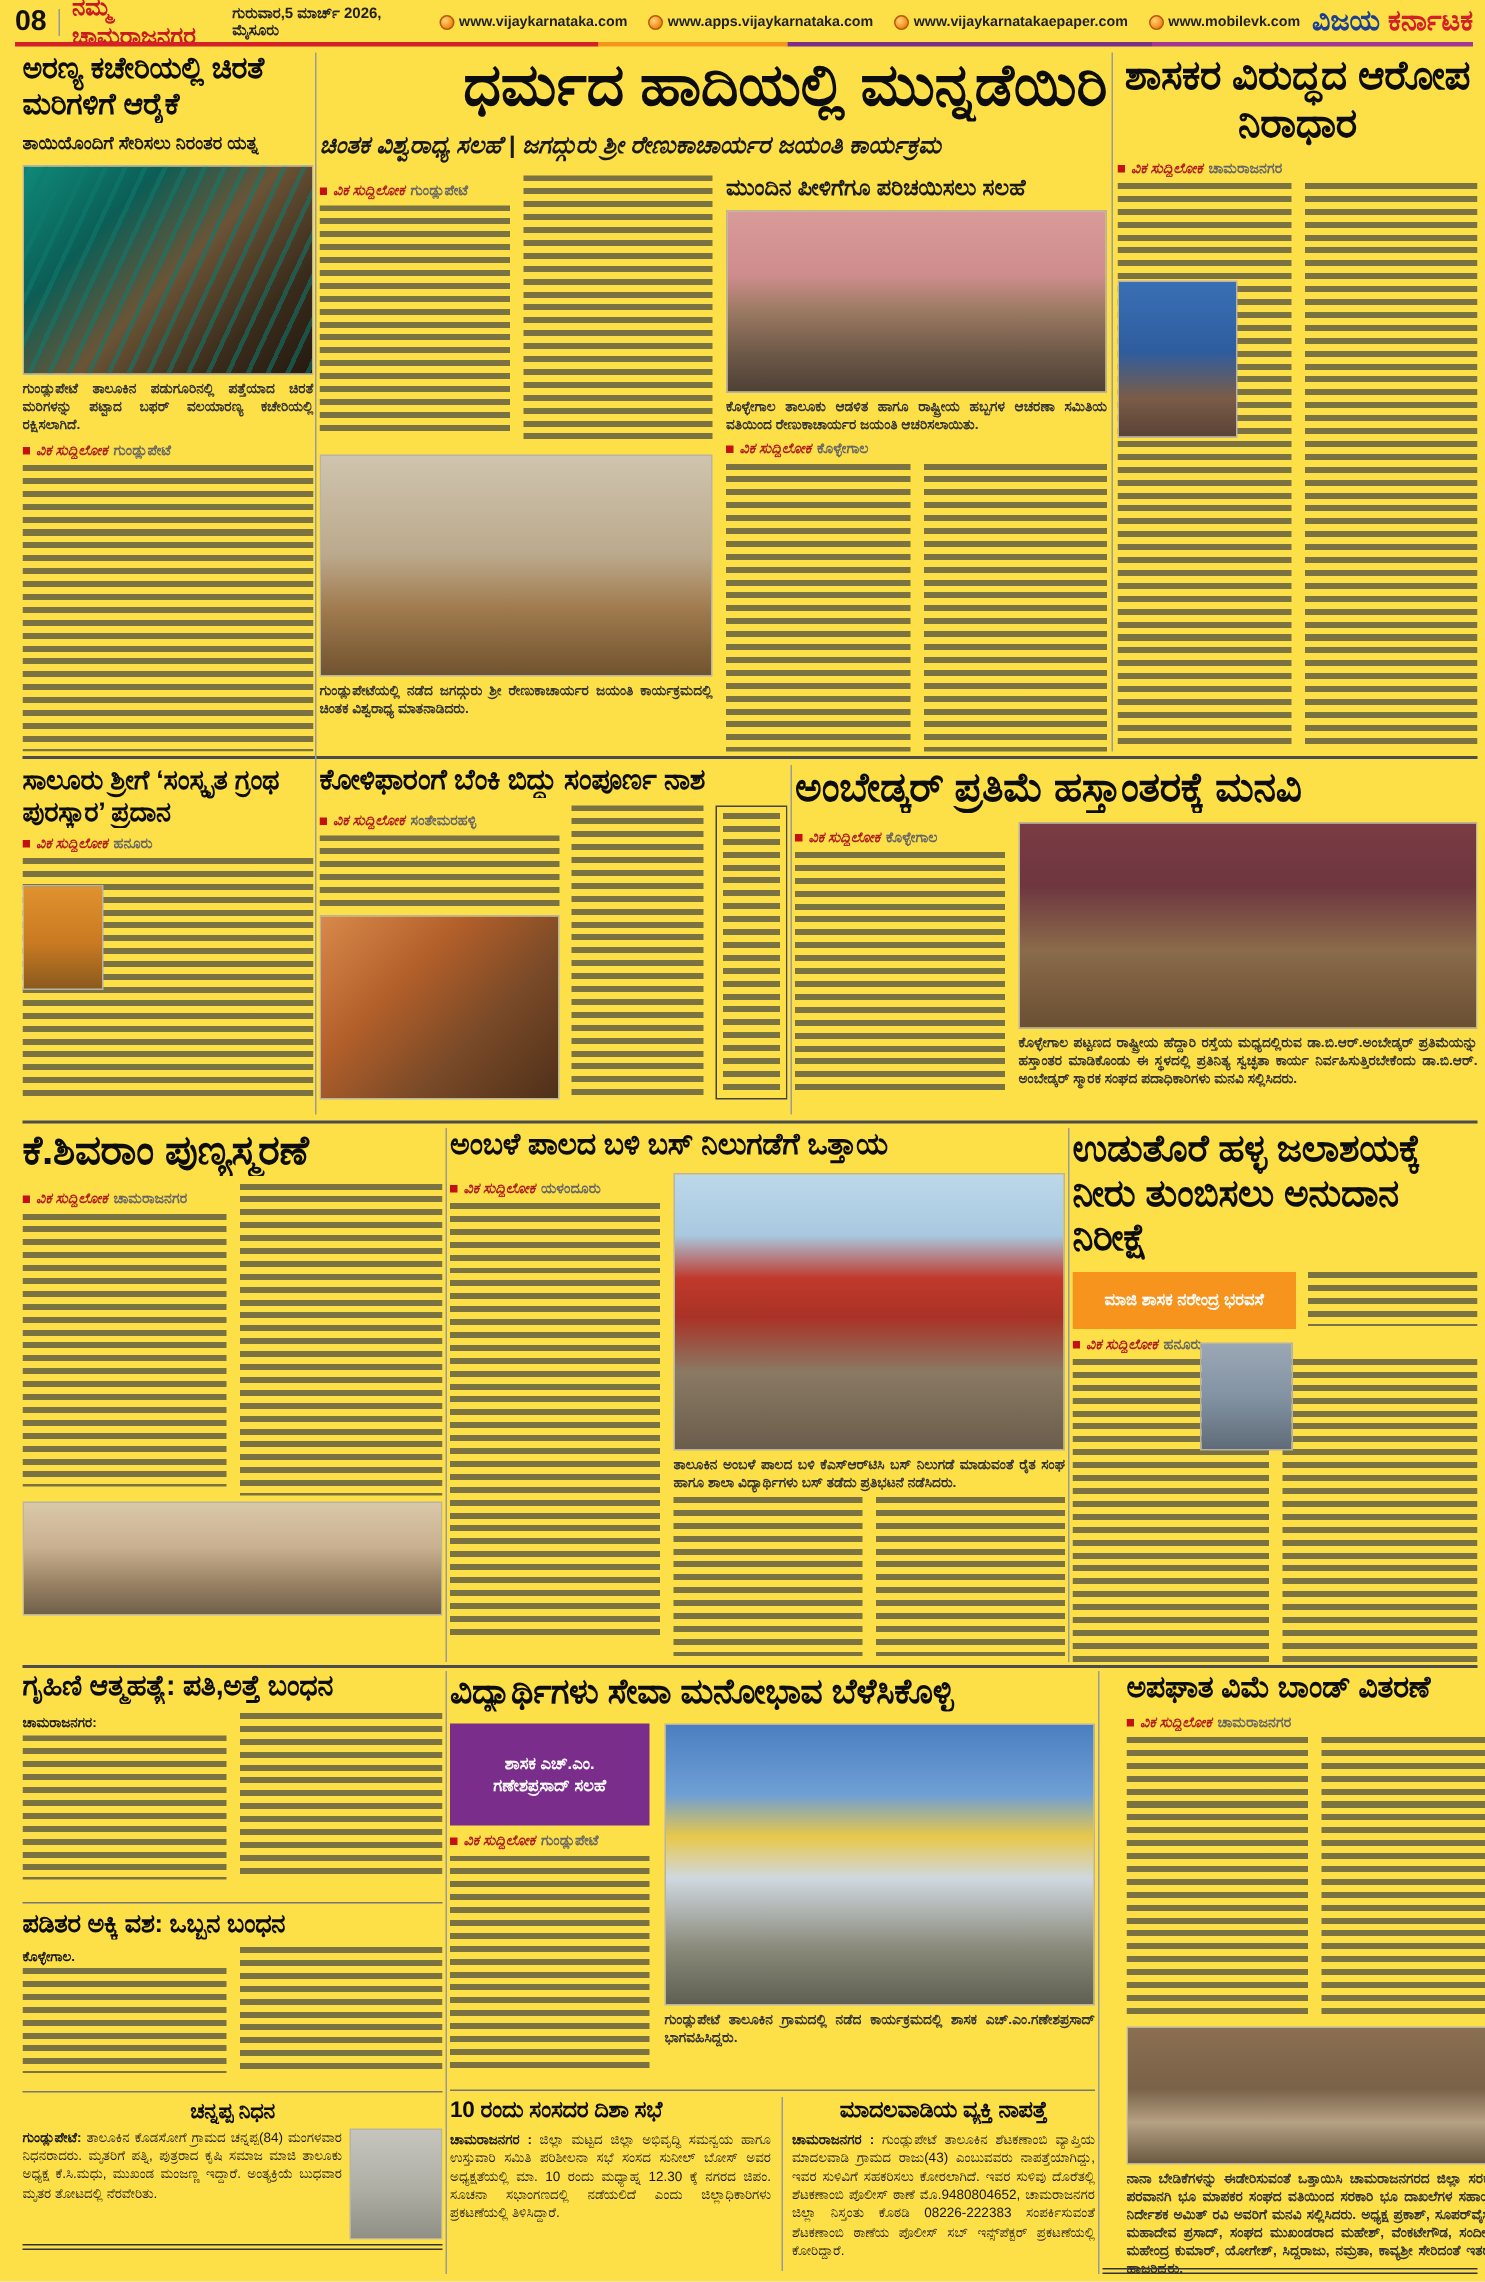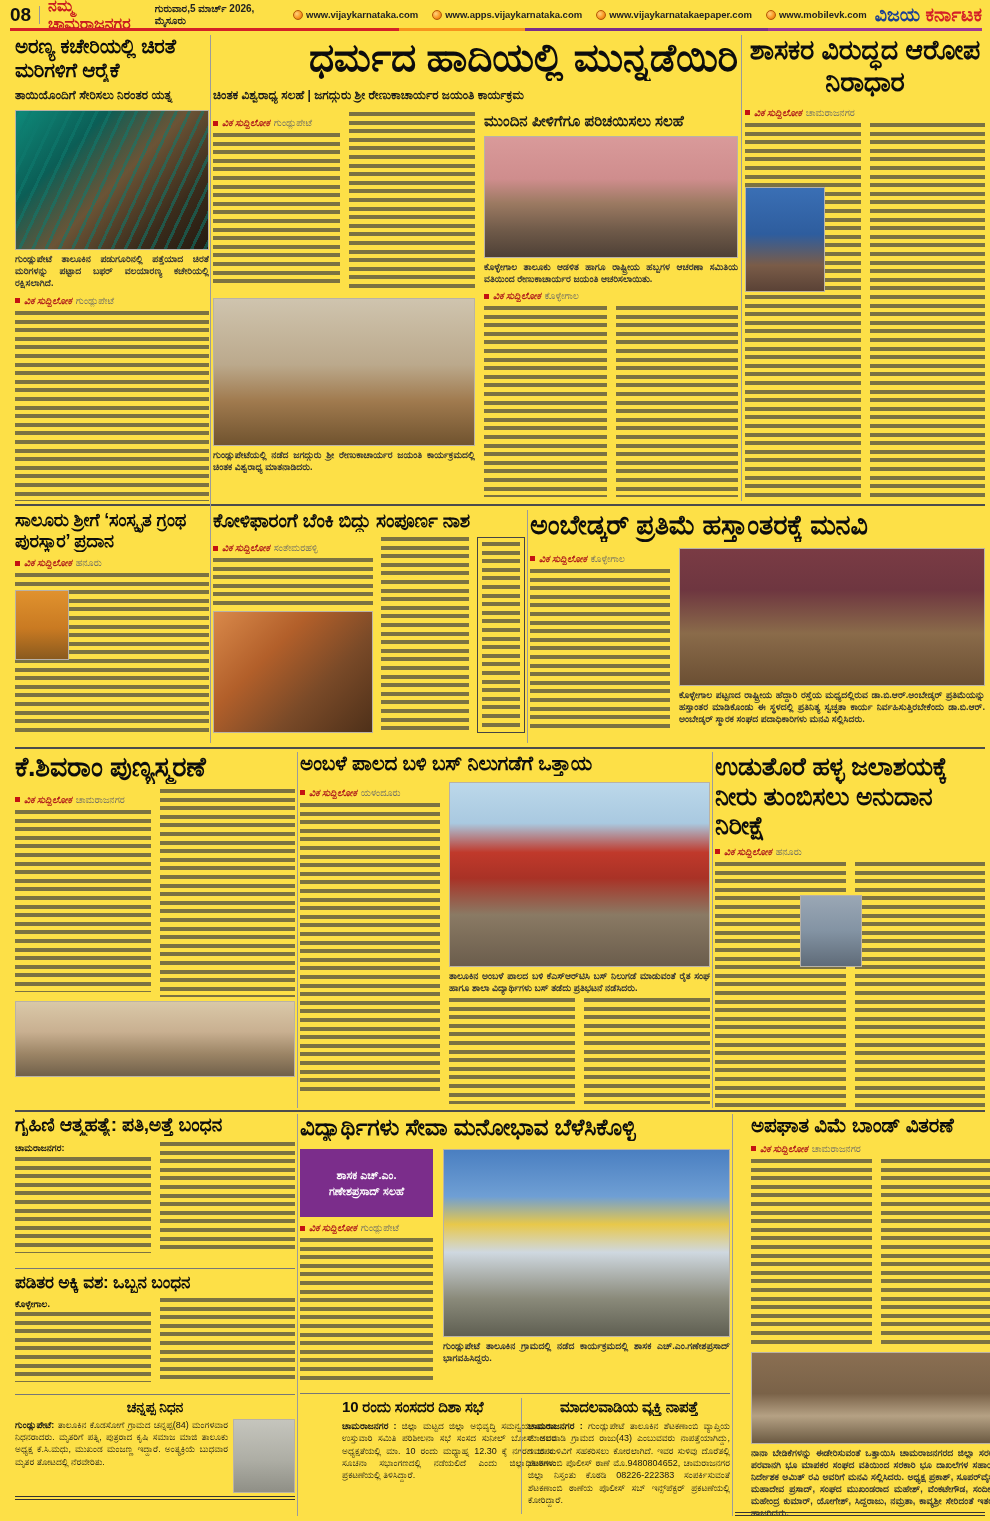--- a/index.html
+++ b/index.html
@@ -19,21 +19,21 @@
   .cbar div{height:100%;}
   .cb1{width:40%;background:#d42127;} .cb2{width:13%;background:#f7941d;}
   .cb3{width:25%;background:#7b2d8b;} .cb4{width:22%;background:#a03794;}
   
   .art{position:absolute;box-sizing:border-box;overflow:hidden;}
   .hl{font-weight:800;color:#0d0d0d;line-height:1.18;letter-spacing:-0.2px;overflow:hidden;}
   .sub{font-weight:700;color:#1a1a1a;}
   .byline{display:flex;align-items:center;gap:4px;font-size:9.5px;margin:5px 0 4px 0;white-space:nowrap;overflow:hidden;}
   .bdot{width:5px;height:5px;background:#c41212;flex:0 0 auto;}
   .bbrand{color:#b01c1c;font-weight:800;font-style:italic;}
-  .bloc{color:#666;font-weight:400;}
+  .bloc{color:#666;font-weight:700;}
   .sim{background-image:repeating-linear-gradient(to bottom,#3f3f3f 0,#3f3f3f 4px,transparent 4px,transparent 8.6px);opacity:.68;}
   .cols2{display:flex;gap:9px;}
   .cols2>div{flex:1;}
   .ph{position:relative;border:1px solid #b9b2a6;box-sizing:border-box;}
   .cap{font-size:9.2px;line-height:1.32;color:#333;font-weight:600;text-align:justify;margin-top:3px;}
   .btxt{font-size:9px;line-height:1.38;text-align:justify;color:#151515;}
   .dl{font-weight:800;}
   .vrule{position:absolute;width:1px;background:#9b9b9b;}
   .hrule{position:absolute;height:2px;background:#4c4c4c;}
   .subrule{position:absolute;height:1px;background:#777;}
@@ -105,21 +105,21 @@
     <div class="byline">
       <span class="bdot"></span>
       <span class="bbrand">ವಿಕ ಸುದ್ದಿಲೋಕ</span>
       <span class="bloc">ಗುಂಡ್ಲುಪೇಟೆ</span>
     </div>
     <div class="sim" style="flex:1;"></div>
   </div>
 
   <div class="art" style="left:213px;top:35px;width:525px;height:466px;">
     <div class="hl" style="font-size:39px;text-align:right;">ಧರ್ಮದ ಹಾದಿಯಲ್ಲಿ ಮುನ್ನಡೆಯಿರಿ</div>
-    <div class="sub" style="font-size:12px;margin-top:7px;">ಚಿಂತಕ ವಿಶ್ವರಾಧ್ಯ ಸಲಹೆ | ಜಗದ್ಗುರು ಶ್ರೀ ರೇಣುಕಾಚಾರ್ಯರ ಜಯಂತಿ ಕಾರ್ಯಕ್ರಮ</div>
+    <div class="sub" style="font-size:16px;margin-top:7px;font-style:italic;">ಚಿಂತಕ ವಿಶ್ವರಾಧ್ಯ ಸಲಹೆ | ಜಗದ್ಗುರು ಶ್ರೀ ರೇಣುಕಾಚಾರ್ಯರ ಜಯಂತಿ ಕಾರ್ಯಕ್ರಮ</div>
     <div style="display:flex;gap:9px;margin-top:10px;height:385px;">
       <div style="width:262px;display:flex;flex-direction:column;">
         <div class="cols2" style="height:180px;">
           <div>
             <div class="byline">
               <span class="bdot"></span>
               <span class="bbrand">ವಿಕ ಸುದ್ದಿಲೋಕ</span>
               <span class="bloc">ಗುಂಡ್ಲುಪೇಟೆ</span>
             </div>
             <div class="sim" style="height:155px;"></div>
@@ -245,20 +245,24 @@
         <div class="cols2" style="flex:1;margin-top:4px;">
           <div class="sim"></div>
           <div class="sim"></div>
         </div>
       </div>
     </div>
   </div>
 
   <div class="art" style="left:715px;top:752px;width:270px;height:356px;">
     <div class="hl" style="font-size:25px;">ಉಡುತೊರೆ ಹಳ್ಳ ಜಲಾಶಯಕ್ಕೆ ನೀರು ತುಂಬಿಸಲು ಅನುದಾನ ನಿರೀಕ್ಷೆ</div>
+    <div style="display:flex;gap:8px;margin-top:7px;align-items:flex-start;">
+      <div class="obox" style="width:145px;height:34px;font-size:11px;padding:2px;">ಮಾಜಿ ಶಾಸಕ ನರೇಂದ್ರ ಭರವಸೆ</div>
+      <div class="sim" style="flex:1;height:36px;"></div>
+    </div>
     <div class="byline">
       <span class="bdot"></span>
       <span class="bbrand">ವಿಕ ಸುದ್ದಿಲೋಕ</span>
       <span class="bloc">ಹನೂರು</span>
     </div>
     <div class="cols2" style="height:245px;">
       <div class="sim"></div>
       <div class="sim"></div>
     </div>
     <div class="ph ph-narendra" style="position:absolute;left:85px;top:143px;width:62px;height:72px;"></div>
@@ -316,21 +320,21 @@
         <div class="sim" style="flex:1;"></div>
       </div>
       <div style="flex:1;">
         <div class="ph ph-students" style="height:188px;"></div>
         <div class="cap">ಗುಂಡ್ಲುಪೇಟೆ ತಾಲೂಕಿನ ಗ್ರಾಮದಲ್ಲಿ ನಡೆದ ಕಾರ್ಯಕ್ರಮದಲ್ಲಿ ಶಾಸಕ ಎಚ್.ಎಂ.ಗಣೇಶಪ್ರಸಾದ್ ಭಾಗವಹಿಸಿದ್ದರು.</div>
       </div>
     </div>
   </div>
   <div class="subrule" style="left:300px;top:1393px;width:430px;"></div>
 
-  <div class="art" style="left:300px;top:1398px;width:214px;height:118px;margin-left:42px;">
+  <div class="art" style="left:300px;top:1398px;width:214px;height:118px;">
     <div class="hl" style="font-size:15px;">10 ರಂದು ಸಂಸದರ ದಿಶಾ ಸಭೆ</div>
     <div class="btxt" style="margin-top:4px;">
       <span class="dl">ಚಾಮರಾಜನಗರ :</span>
       <span>ಜಿಲ್ಲಾ ಮಟ್ಟದ ಜಿಲ್ಲಾ ಅಭಿವೃದ್ಧಿ ಸಮನ್ವಯ ಹಾಗೂ ಉಸ್ತುವಾರಿ ಸಮಿತಿ ಪರಿಶೀಲನಾ ಸಭೆ ಸಂಸದ ಸುನೀಲ್ ಬೋಸ್ ಅವರ ಅಧ್ಯಕ್ಷತೆಯಲ್ಲಿ ಮಾ. 10 ರಂದು ಮಧ್ಯಾಹ್ನ 12.30 ಕ್ಕೆ ನಗರದ ಜಿಪಂ. ಸೂಚನಾ ಸಭಾಂಗಣದಲ್ಲಿ ನಡೆಯಲಿದೆ ಎಂದು ಜಿಲ್ಲಾಧಿಕಾರಿಗಳು ಪ್ರಕಟಣೆಯಲ್ಲಿ ತಿಳಿಸಿದ್ದಾರೆ.</span>
     </div>
   </div>
   <div class="vrule" style="left:521px;top:1398px;height:116px;"></div>
 
   <div class="art" style="left:528px;top:1398px;width:202px;height:118px;">
     <div class="hl" style="font-size:15px;text-align:center;">ಮಾದಲವಾಡಿಯ ವ್ಯಕ್ತಿ ನಾಪತ್ತೆ</div>

